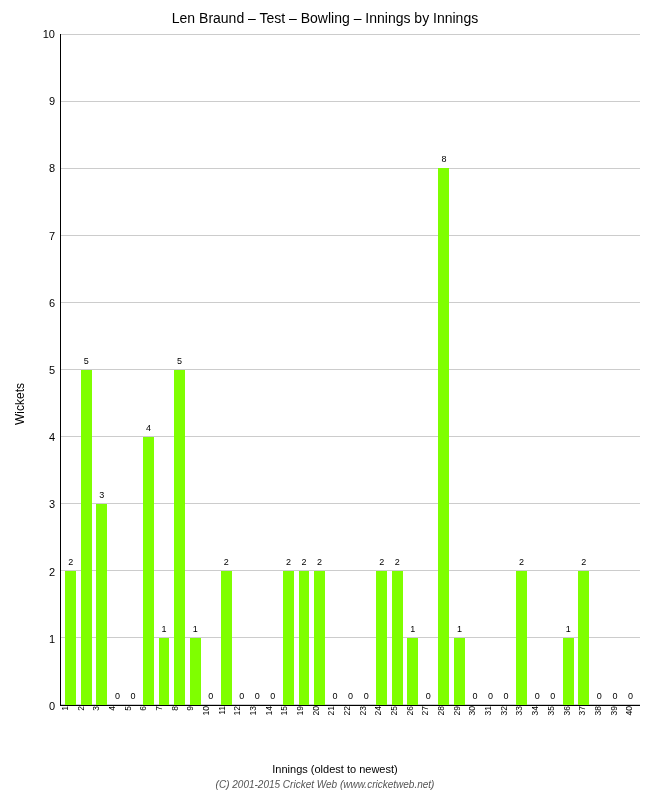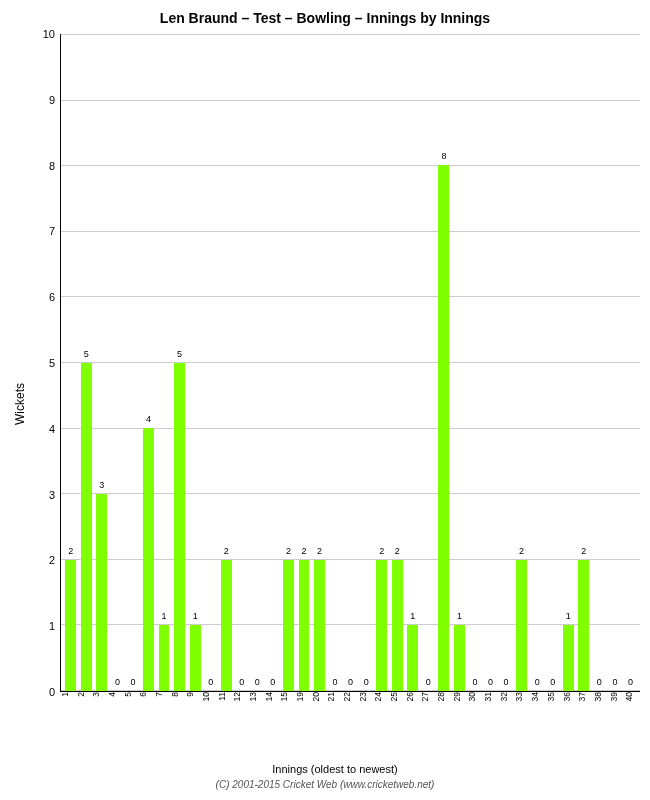--- a/index.html
+++ b/index.html
@@ -13,21 +13,21 @@
     .chart-container {
       width: 650px;
       height: 800px;
       display: flex;
       flex-direction: column;
       align-items: center;
       padding: 10px 10px 10px 10px;
     }
     .chart-title {
       font-size: 14px;
-      font-weight: bold;
+      font-weight: normal;
       text-align: center;
       margin-bottom: 8px;
       color: #000;
     }
     .chart-area {
       display: flex;
       flex-direction: row;
       width: 100%;
       flex: 1;
     }
@@ -136,21 +136,21 @@
       font-size: 8.5px;
       color: #000;
       writing-mode: vertical-rl;
       transform: rotate(180deg);
       text-align: left;
     }
     .x-axis-title {
       text-align: center;
       font-size: 11px;
       color: #000;
-      margin-top: 16px;
+      margin-top: 2px;
     }
   </style>
 </head>
 <body>
 
 <div class="chart-container">
   <div class="chart-title">Len Braund – Test – Bowling – Innings by Innings</div>
 
   <div class="chart-area">
     <div class="y-axis-label-container">Wickets</div>

